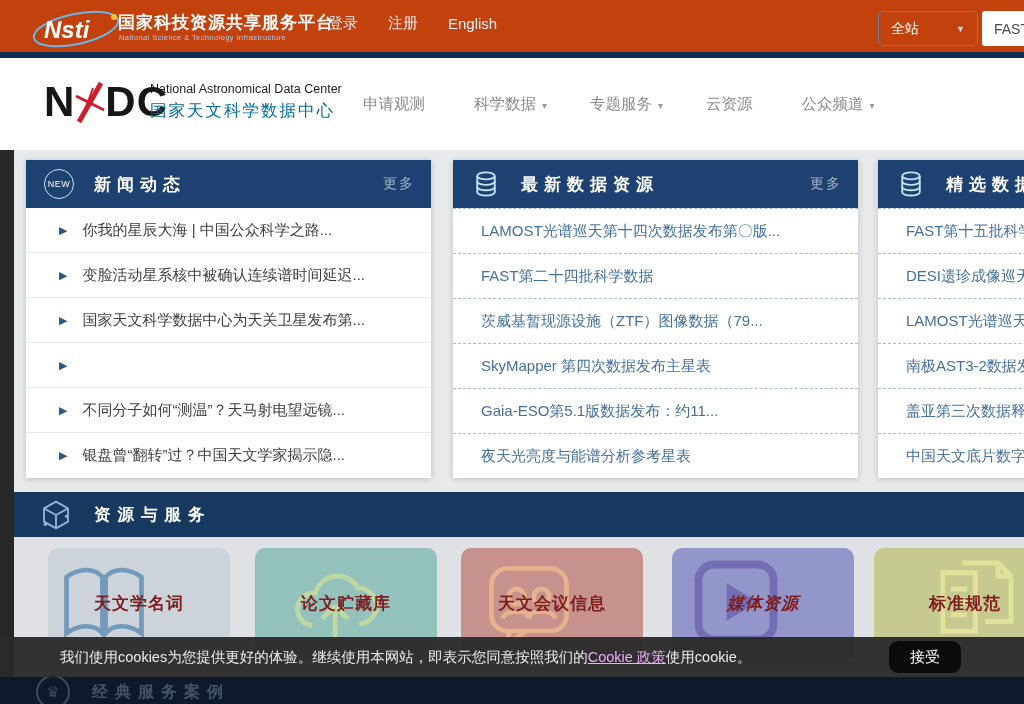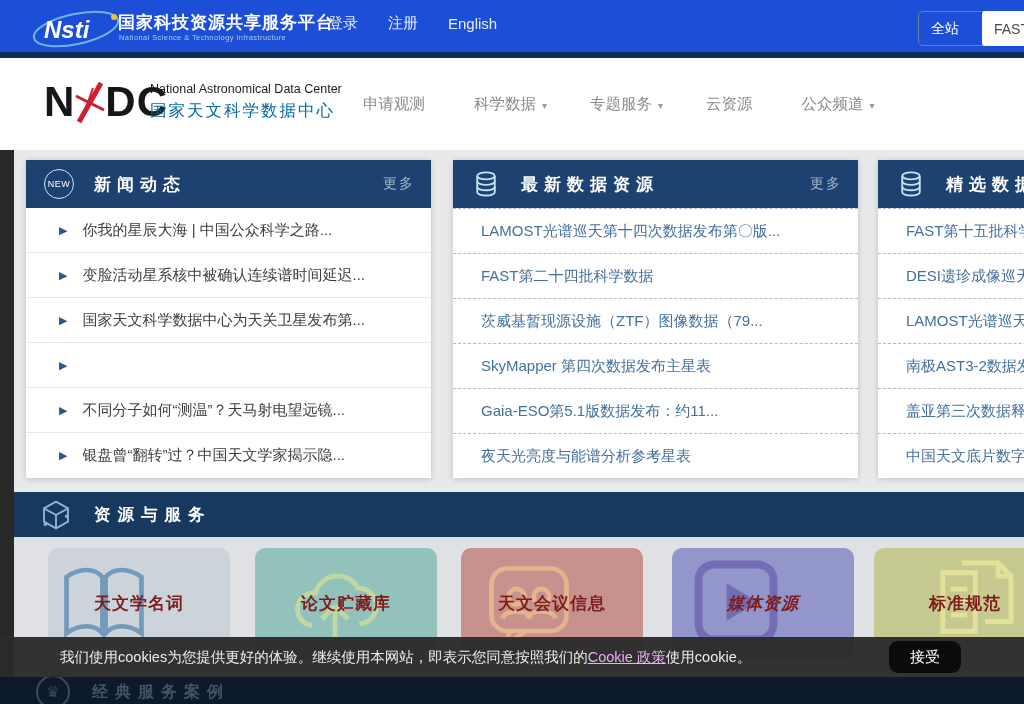--- a/index.html
+++ b/index.html
@@ -1,27 +1,27 @@
 <!DOCTYPE html>
 <html><head>
 <meta charset="utf-8">
 <style>
   * { margin:0; padding:0; box-sizing:border-box; }
   html,body { background:#555; }
   body { font-family:"Liberation Sans","DejaVu Sans",sans-serif; }
   #page { position:relative; width:1024px; height:704px; overflow:hidden; background:#e8e9eb; margin:0 auto; }
 
   
-  .topbar { position:absolute; left:0; top:0; width:1024px; height:58px; background:#1d4ed8; border-bottom:6px solid #0d2d55; }
+  .topbar { position:absolute; left:0; top:0; width:1024px; height:58px; background:#c2410c; border-bottom:6px solid #0d2d55; }
   .nsti-logo { position:absolute; left:30px; top:8px; width:92px; height:42px; }
   .plat-title { position:absolute; left:118px; top:11px; color:#fff; font-size:17px; font-weight:bold; letter-spacing:1px; }
   .plat-sub { position:absolute; left:119px; top:33px; color:#aecbec; font-size:7.5px; letter-spacing:.4px; }
   .top-links { position:absolute; left:328px; top:0; height:46px; display:flex; align-items:center; gap:30px; }
   .top-links a { color:#e9eff7; font-size:15px; text-decoration:none; cursor:pointer; }
-  .search-scope { position:absolute; left:878px; top:11px; width:100px; height:35px; border:1px solid #6680a8; border-radius:5px; display:flex; align-items:center; justify-content:space-between; padding:0 12px; color:#fff; font-size:14px; cursor:pointer;margin-left:40px; }
+  .search-scope { position:absolute; left:878px; top:11px; width:100px; height:35px; border:1px solid #6680a8; border-radius:5px; display:flex; align-items:center; justify-content:space-between; padding:0 12px; color:#fff; font-size:14px; cursor:pointer; }
   .search-scope .caret { font-size:9px; color:#cdd9ea; }
   .search-input { position:absolute; left:982px; top:11px; width:90px; height:35px; border:none; background:#fff; border-radius:3px 0 0 3px; font-size:14px; color:#4a4a4a; padding-left:12px; outline:none; font-family:"Liberation Sans",sans-serif; }
 
   
   .header { position:absolute; left:0; top:58px; width:1024px; height:92px; background:#fff; }
   .nadc-logo { position:absolute; left:44px; top:20px; display:flex; align-items:center; font-weight:bold; font-size:42px; color:#161616; letter-spacing:1px; }
   .nadc-mark { margin:0 -2px; }
   .nadc-names { position:absolute; left:150px; top:24px; }
   .nadc-en { font-size:12.5px; color:#1c1c1c; }
   .nadc-zh { font-size:16.5px; color:#0369a1; letter-spacing:2px; margin-top:4px; }

